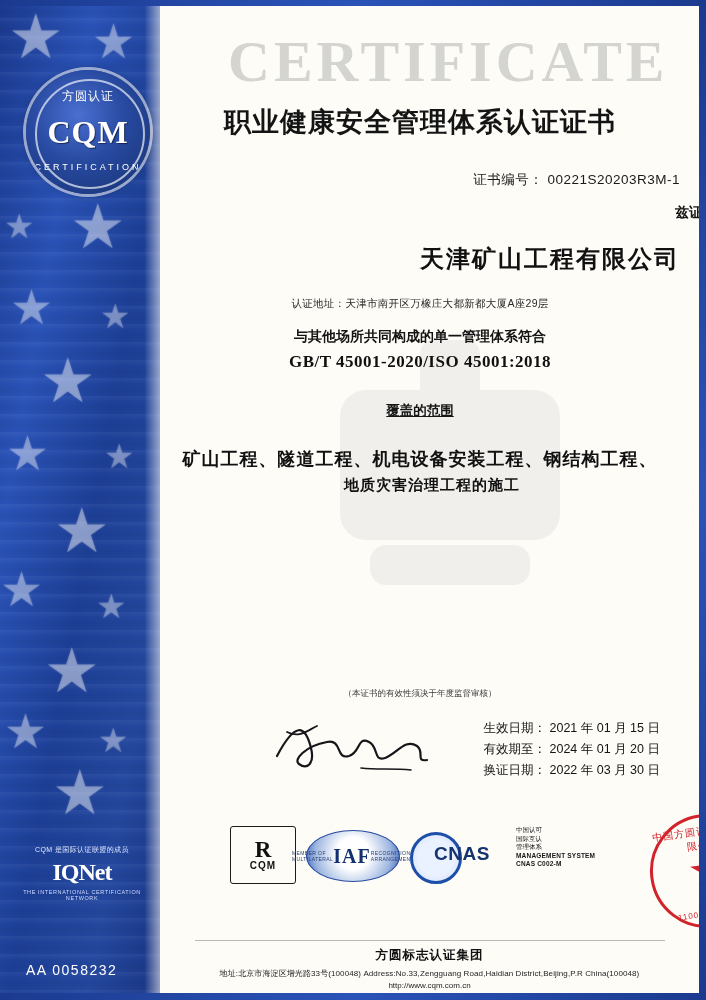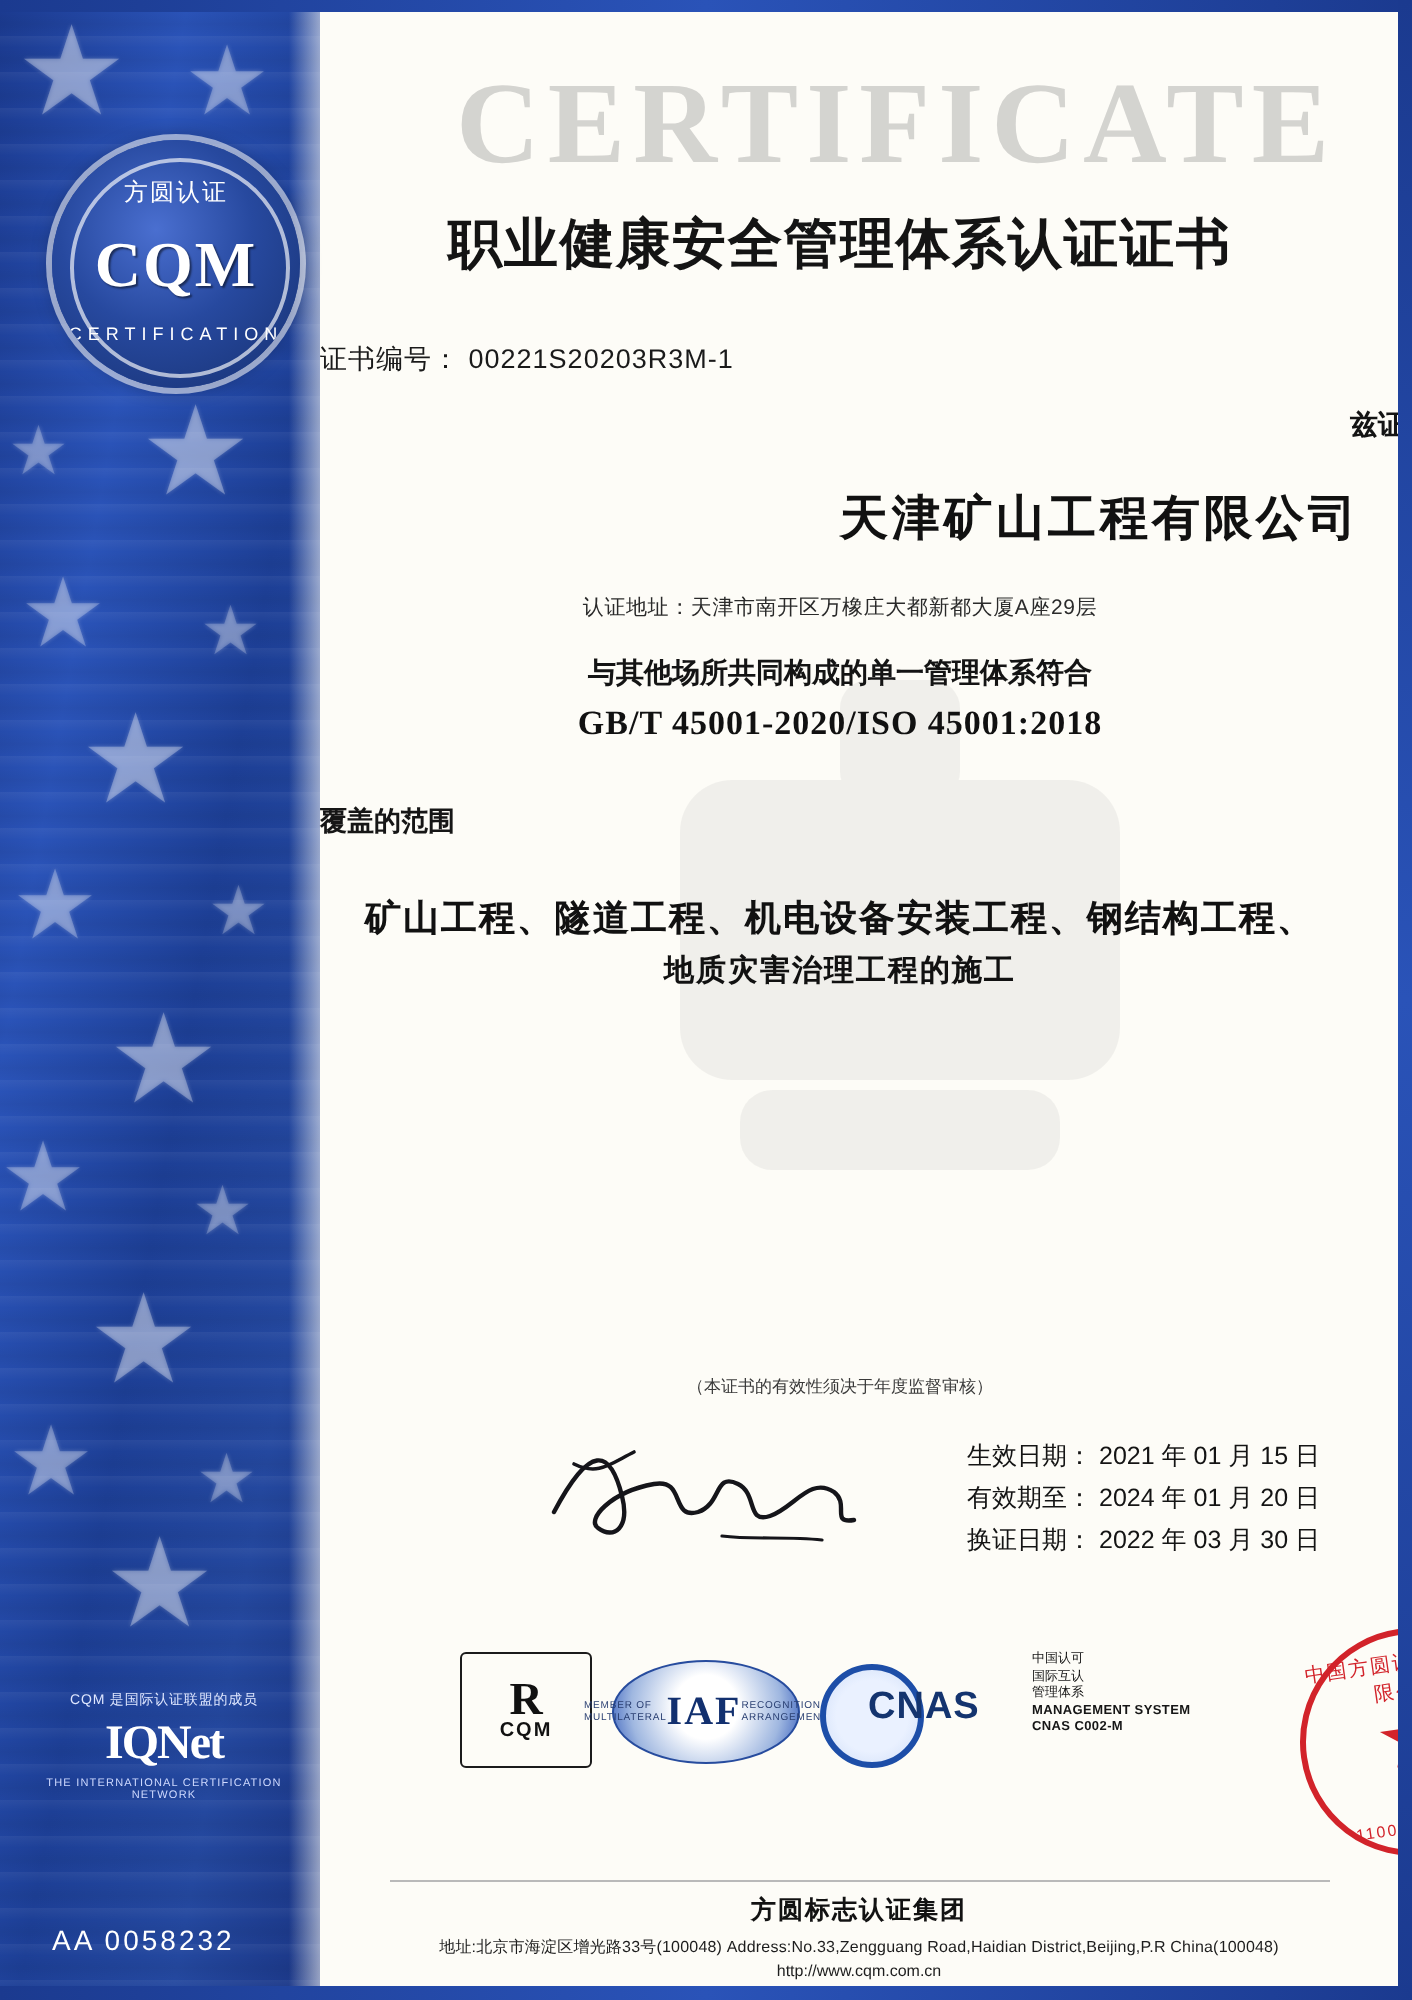--- a/index.html
+++ b/index.html
@@ -105,21 +105,21 @@
   
   .body {
     position:absolute; left:160px; top:0; width:539px; height:1000px;
   }
   .title-cn {
     position:absolute; left:0; top:104px; width:520px; text-align:center;
     font-size:27px; font-weight:bold; color:#141414; letter-spacing:1px;
     font-family:"Liberation Sans", sans-serif;
   }
   .cert-no {
-    position:absolute; left:0; top:171px; width:520px; text-align:left;
+    position:absolute; left:0; top:171px; width:520px; text-align:right;
     font-size:13.5px; color:#1a1a1a; letter-spacing:0.5px;
     font-family:"Liberation Sans", sans-serif;
   }
   .hereby {
     position:absolute; left:0; top:204px; width:520px; text-align:right;
     font-size:14px; font-weight:bold; color:#141414;
     font-family:"Liberation Sans", sans-serif;
     padding-left:37px;
   }
   .company {
@@ -136,33 +136,34 @@
     position:absolute; left:0; top:328px; width:520px; text-align:center;
     font-size:14px; color:#141414; font-weight:bold;
     font-family:"Liberation Sans", sans-serif;
   }
   .standard {
     position:absolute; left:0; top:352px; width:520px; text-align:center;
     font-size:17px; font-weight:bold; color:#111;
     font-family:"Liberation Serif", serif; letter-spacing:0.5px;
   }
   .scope-label {
-    position:absolute; left:0; top:402px; width:520px; text-align:left;
+    position:absolute; left:0; top:402px; width:520px; text-align:center;
     font-size:13.5px; color:#161616; font-weight:bold;
     font-family:"Liberation Sans", sans-serif;
+    text-decoration:underline;
   }
   .scope-line1 {
     position:absolute; left:0; top:447px; width:520px; text-align:center;
     font-size:18px; color:#111; font-weight:bold;
     font-family:"Liberation Serif", serif; letter-spacing:1px;
   }
   .scope-line2 {
     position:absolute; left:0; top:476px; width:520px; text-align:center;
     font-size:15px; color:#111; font-weight:bold;
-    font-family:"Liberation Serif", serif; letter-spacing:1px;
+    font-family:"Liberation Serif", serif; letter-spacing:1px;padding-left:12px;
   }
   .note {
     position:absolute; left:0; top:688px; width:520px; text-align:center;
     font-size:8.5px; color:#3a3a3a;
     font-family:"Liberation Sans", sans-serif;
   }
   
   .dates {
     position:absolute; right:39px; top:718px; text-align:right;
     font-size:12.5px; color:#141414; line-height:21px;

